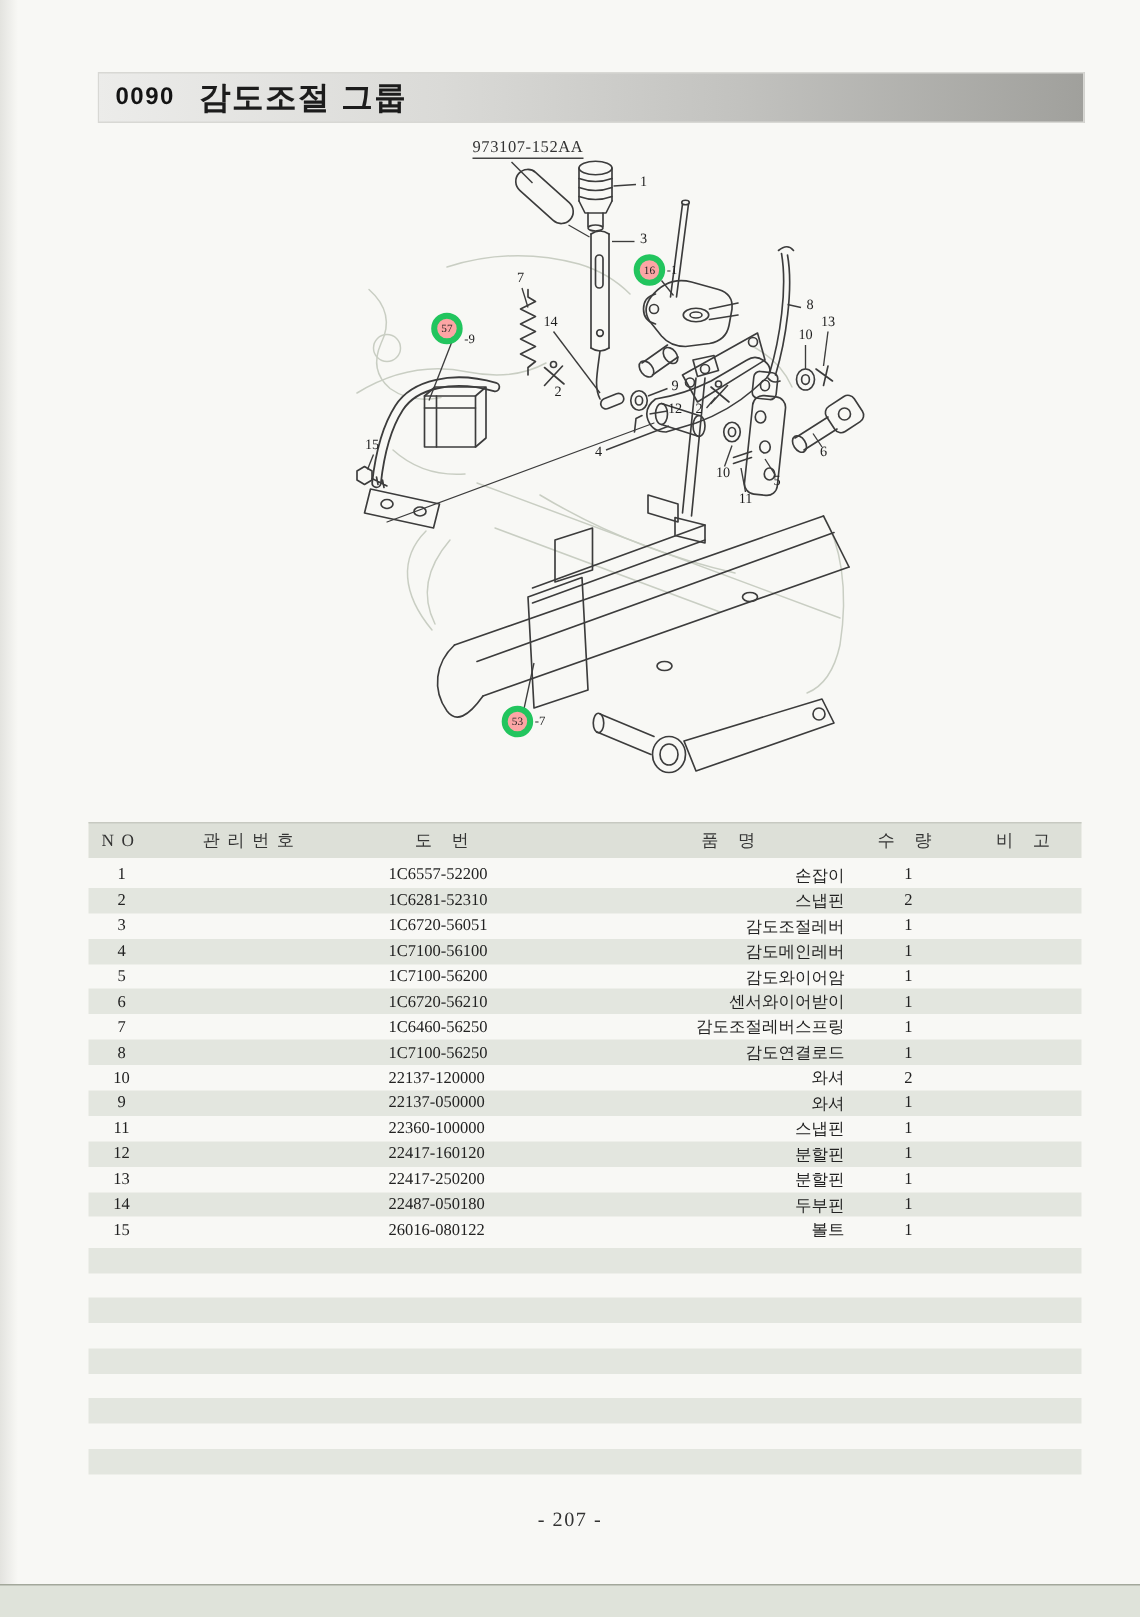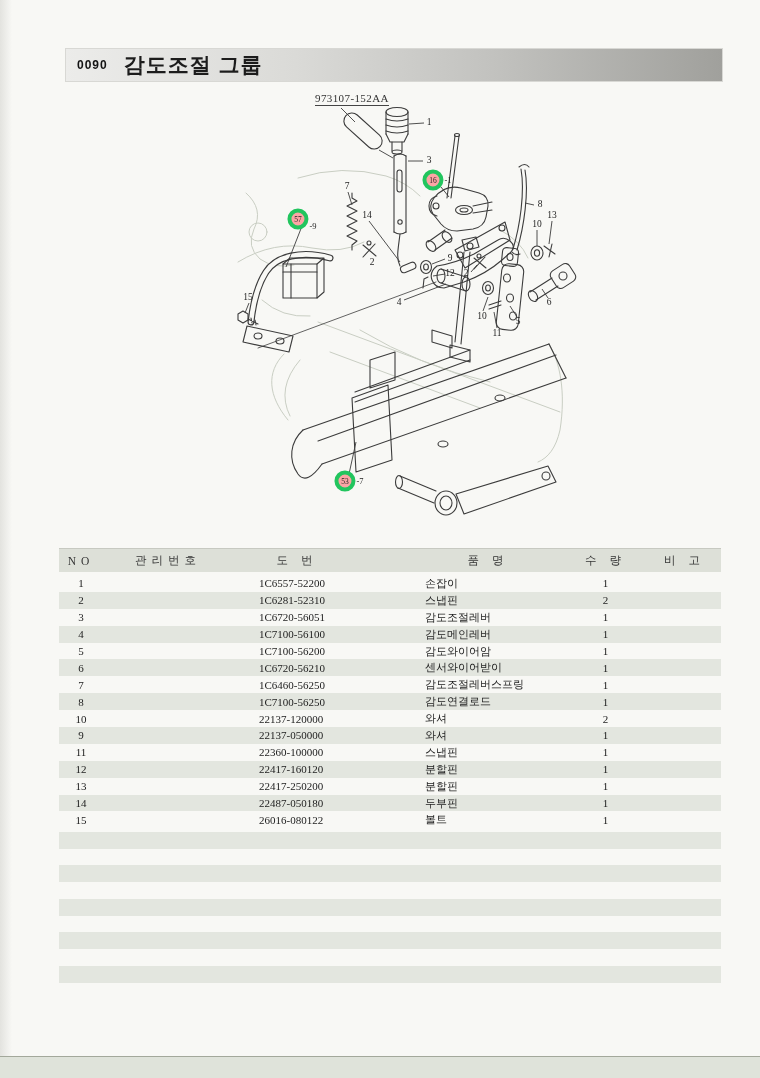--- a/index.html
+++ b/index.html
@@ -10,21 +10,21 @@
   }
   .page-left-shadow{position:absolute;left:0;top:0;width:12px;height:1078px;
     background:linear-gradient(90deg,#e3e3df,#f8f8f5);}
   
   .header-bar{
     position:absolute;left:65px;top:48px;width:658px;height:34px;
     background:linear-gradient(90deg,#ececea 0%,#dadad7 35%,#c2c2bf 65%,#a0a09c 100%);
     display:flex;align-items:center;box-shadow:0 0 0 1px #d8d8d4 inset;
   }
   .header-code{font-family:"Liberation Sans","DejaVu Sans",sans-serif;
-    font-weight:bold;font-size:12px;letter-spacing:1px;color:#141414;margin-left:12px;}
+    font-weight:bold;font-size:16px;letter-spacing:1px;color:#141414;margin-left:12px;}
   .header-title{font-family:"Liberation Sans","DejaVu Sans",sans-serif;
     font-weight:600;font-size:21px;color:#1c1c1c;margin-left:16px;letter-spacing:1px;}
   
   .diagram{position:absolute;left:0;top:0;width:760px;height:545px;}
   .diagram svg{position:absolute;left:0;top:0;}
   .part-ref{
     position:absolute;left:315px;top:92px;
     font-size:11px;letter-spacing:.4px;color:#333;
     border-bottom:1px solid #444;padding-bottom:1px;
   }
@@ -49,21 +49,21 @@
     border-top:1px solid #c7c9c1;font-size:11.5px;color:#333;
     margin-bottom:3px;
   }
   .tbl-header .cell{letter-spacing:5px;}
   .trow{display:flex;align-items:center;height:16.9px;}
   .trow.alt{background:#e3e6df;}
   .cell{box-sizing:border-box;}
   .c0{width:44px;text-align:center;}
   .c1{width:130px;text-align:center;}
   .c2{width:180px;text-align:left;padding-left:26px;}
-  .c3{width:150px;text-align:left;padding-left:12px;}
+  .c3{width:150px;text-align:right;padding-left:12px;}
   .c4{width:85px;text-align:center;}
   .c5{width:73px;text-align:center;}
   .tbl-header .c2{text-align:center;padding-left:0;padding-right:52px;}
   .tbl-header .c3{text-align:center;padding-left:0;padding-right:0;}
   
   .stripe{position:absolute;left:59px;width:662px;height:17px;background:#e3e6df;}
   
   .page-number{
     position:absolute;left:0;top:1005px;width:760px;text-align:center;
     font-size:13.5px;letter-spacing:1px;color:#333;
@@ -404,14 +404,15 @@
         </div>
       </div>
   </div>
 
   <div class="stripe" style="top:832px"></div>
   <div class="stripe" style="top:865px"></div>
   <div class="stripe" style="top:899px"></div>
   <div class="stripe" style="top:932px"></div>
   <div class="stripe" style="top:966px"></div>
 
+  <div class="page-number">- 207 -</div>
   <div class="bottom-band"></div>
 </div>
 
 </body></html>

